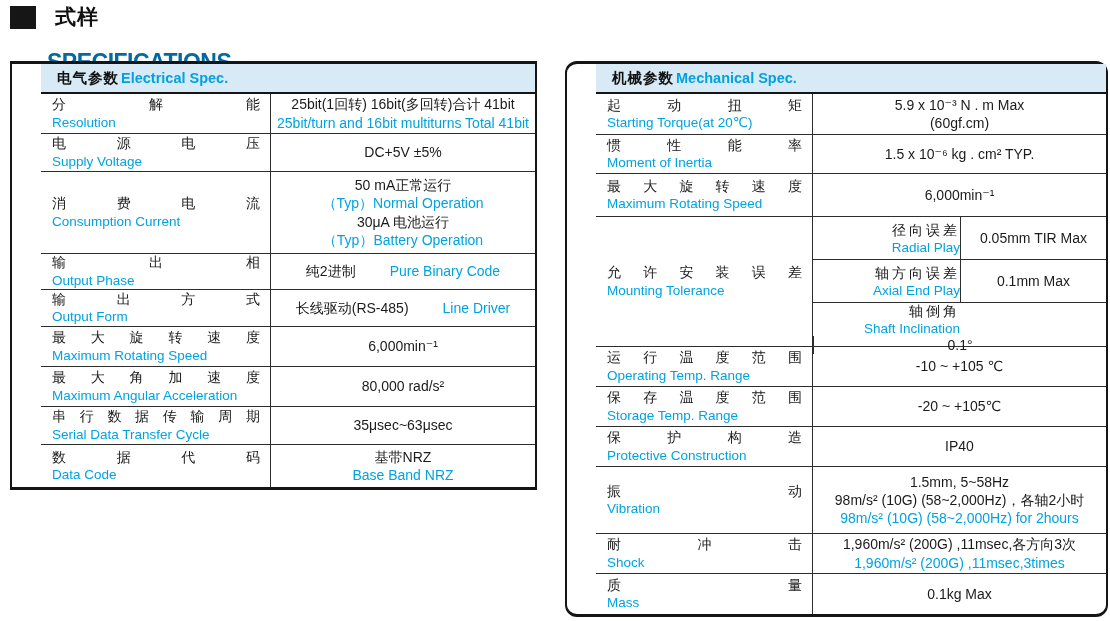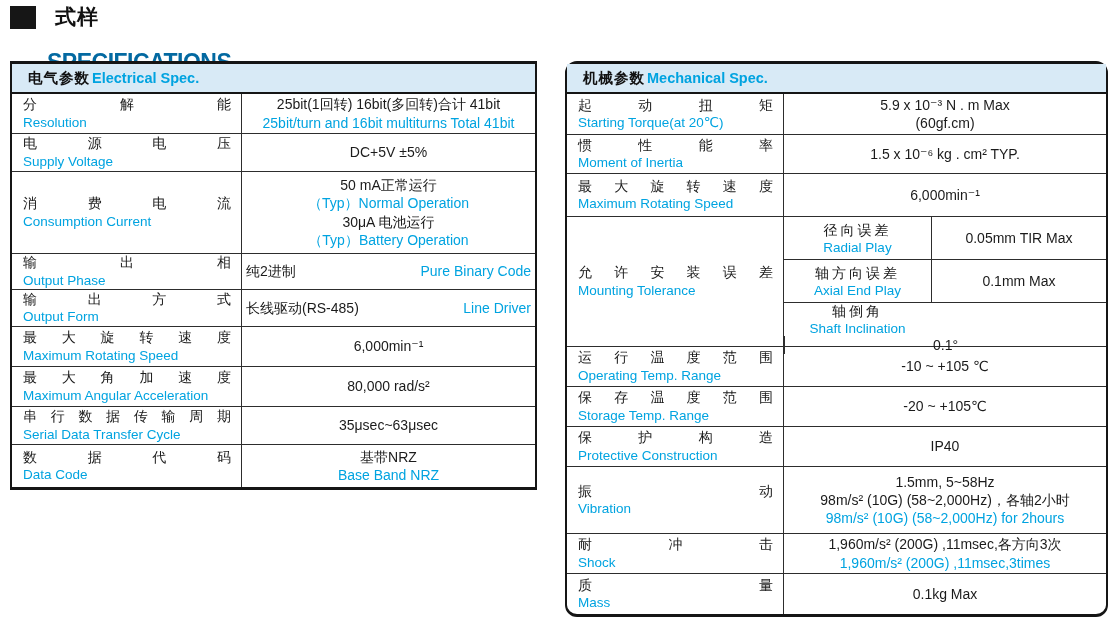--- a/index.html
+++ b/index.html
@@ -10,21 +10,21 @@
   .title-block { position:absolute; left:10px; top:3px; }
   .title-row { display:flex; align-items:center; gap:19px; }
   .title-square { width:26px; height:23px; background:#161616; }
   .title-cn { font-size:21px; font-weight:bold; color:#111; letter-spacing:1px; }
   .title-en { margin-left:37px; margin-top:18px; font-size:23px; font-weight:bold;
     color:#0369a1; letter-spacing:-0.5px; }
 
   
   .spec-table { position:absolute; top:61px; background:#fff;
     border:2px solid #151515; border-top-width:3px; border-bottom-width:3px;
-    display:flex; flex-direction:column; }
+    display:flex; flex-direction:column;padding-left:29px; }
   .t-left  { left:10px;  width:527px; }
   .t-right { left:565px; width:543px;border-radius:12px; }
 
   .thead { height:30px; flex:none; background:#D8EAF6; border-bottom:2px solid #151515;
     display:flex; align-items:center; padding:0 16px; }
   .thead .h-cn { font-size:14.5px; font-weight:bold; color:#111; letter-spacing:1px; }
   .thead .h-en { font-size:14.5px; font-weight:bold; color:#00A3E0; margin-left:2px; }
 
   .trow { flex:none; display:flex; border-bottom:1px solid #2d2d2d; }
   .trow:last-child { border-bottom:none; }
@@ -33,30 +33,30 @@
     padding:2px 10px 2px 11px; }
   .t-left  .lcell { width:229px; }
   .t-right .lcell { width:216px; }
 
   .cn-label { font-size:14px; color:#1b1b1b; line-height:1.25; }
   .cjk-justify { display:flex; justify-content:space-between; }
   .en-label { font-size:13.5px; color:#00A3E0; line-height:1.2; margin-top:1px; }
 
   .vcell { flex:1; border-left:1px solid #2d2d2d; display:flex; flex-direction:column;
     align-items:center; justify-content:center; padding:1px 4px; text-align:center; }
-  .vcell.inline { flex-direction:row; gap:34px; align-items:center;justify-content:space-between; }
+  .vcell.inline { flex-direction:row; gap:34px; align-items:center; }
   .v-black { font-size:14px; color:#1b1b1b; line-height:1.3; }
   .v-cyan  { font-size:14px; color:#00A3E0; line-height:1.3; }
 
   
   .subcol { flex:1; border-left:1px solid #2d2d2d; display:flex; flex-direction:column; }
   .subrow { flex:none; display:flex; border-bottom:1px solid #2d2d2d; }
   .subrow:last-child { border-bottom:none;flex-direction:column; }
   .slcell { flex:none; width:147px; display:flex; flex-direction:column;
-    justify-content:center; align-items:center; text-align:center; }
+    justify-content:center; align-items:flex-end; text-align:center; }
   .slcell .cn-sub { font-size:14px; color:#1b1b1b; letter-spacing:3px; }
   .slcell .en-sub { font-size:13.5px; color:#00A3E0; margin-top:0; }
   .svcell { flex:1; border-left:1px solid #2d2d2d; display:flex; align-items:center;
     justify-content:center; text-align:center; }
 </style>
 </head>
 <body>
 
 <div class="title-block">
   <div class="title-row">

